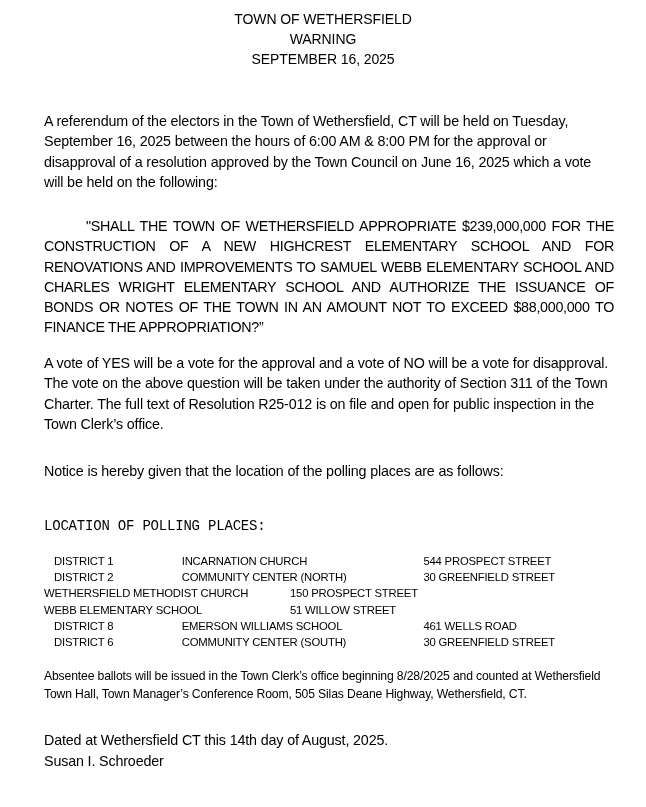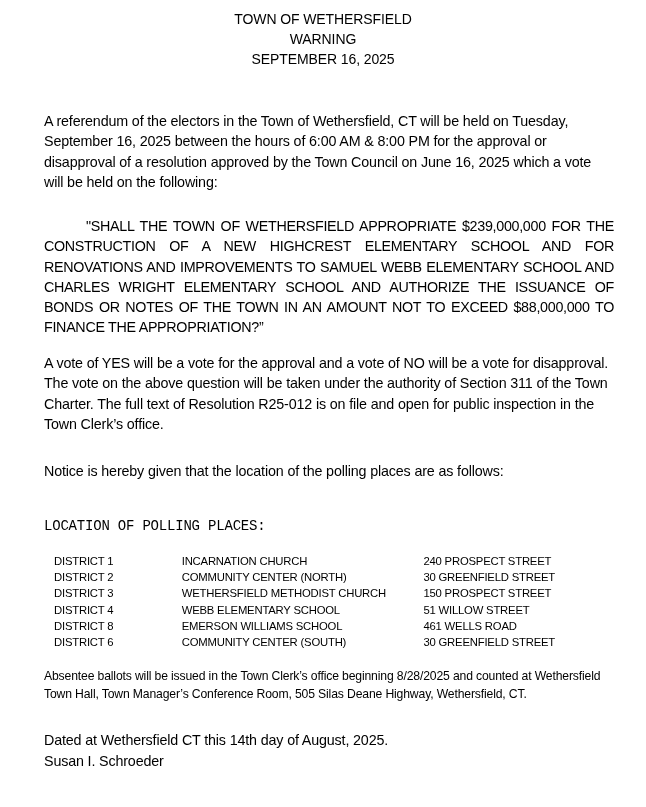--- a/index.html
+++ b/index.html
@@ -42,34 +42,32 @@
 <div class="para p3">
   <div>Notice is hereby given that the location of the polling places are as follows:</div>
 </div>
 
 <div class="loc-title">LOCATION OF POLLING PLACES:</div>
 
 <div class="table">
   <div class="row">
     <span class="c1">DISTRICT 1</span>
     <span class="c2">INCARNATION CHURCH</span>
-    <span class="c3">240 PROSPECT STREET</span>
+    <span class="c3">544 PROSPECT STREET</span>
   </div>
   <div class="row">
     <span class="c1">DISTRICT 2</span>
     <span class="c2">COMMUNITY CENTER (NORTH)</span>
     <span class="c3">30 GREENFIELD STREET</span>
   </div>
   <div class="row">
-    <span class="c1">DISTRICT 3</span>
     <span class="c2">WETHERSFIELD METHODIST CHURCH</span>
     <span class="c3">150 PROSPECT STREET</span>
   </div>
   <div class="row">
-    <span class="c1">DISTRICT 4</span>
     <span class="c2">WEBB ELEMENTARY SCHOOL</span>
     <span class="c3">51 WILLOW STREET</span>
   </div>
   <div class="row">
     <span class="c1">DISTRICT 8</span>
     <span class="c2">EMERSON WILLIAMS SCHOOL</span>
     <span class="c3">461 WELLS ROAD</span>
   </div>
   <div class="row">
     <span class="c1">DISTRICT 6</span>

